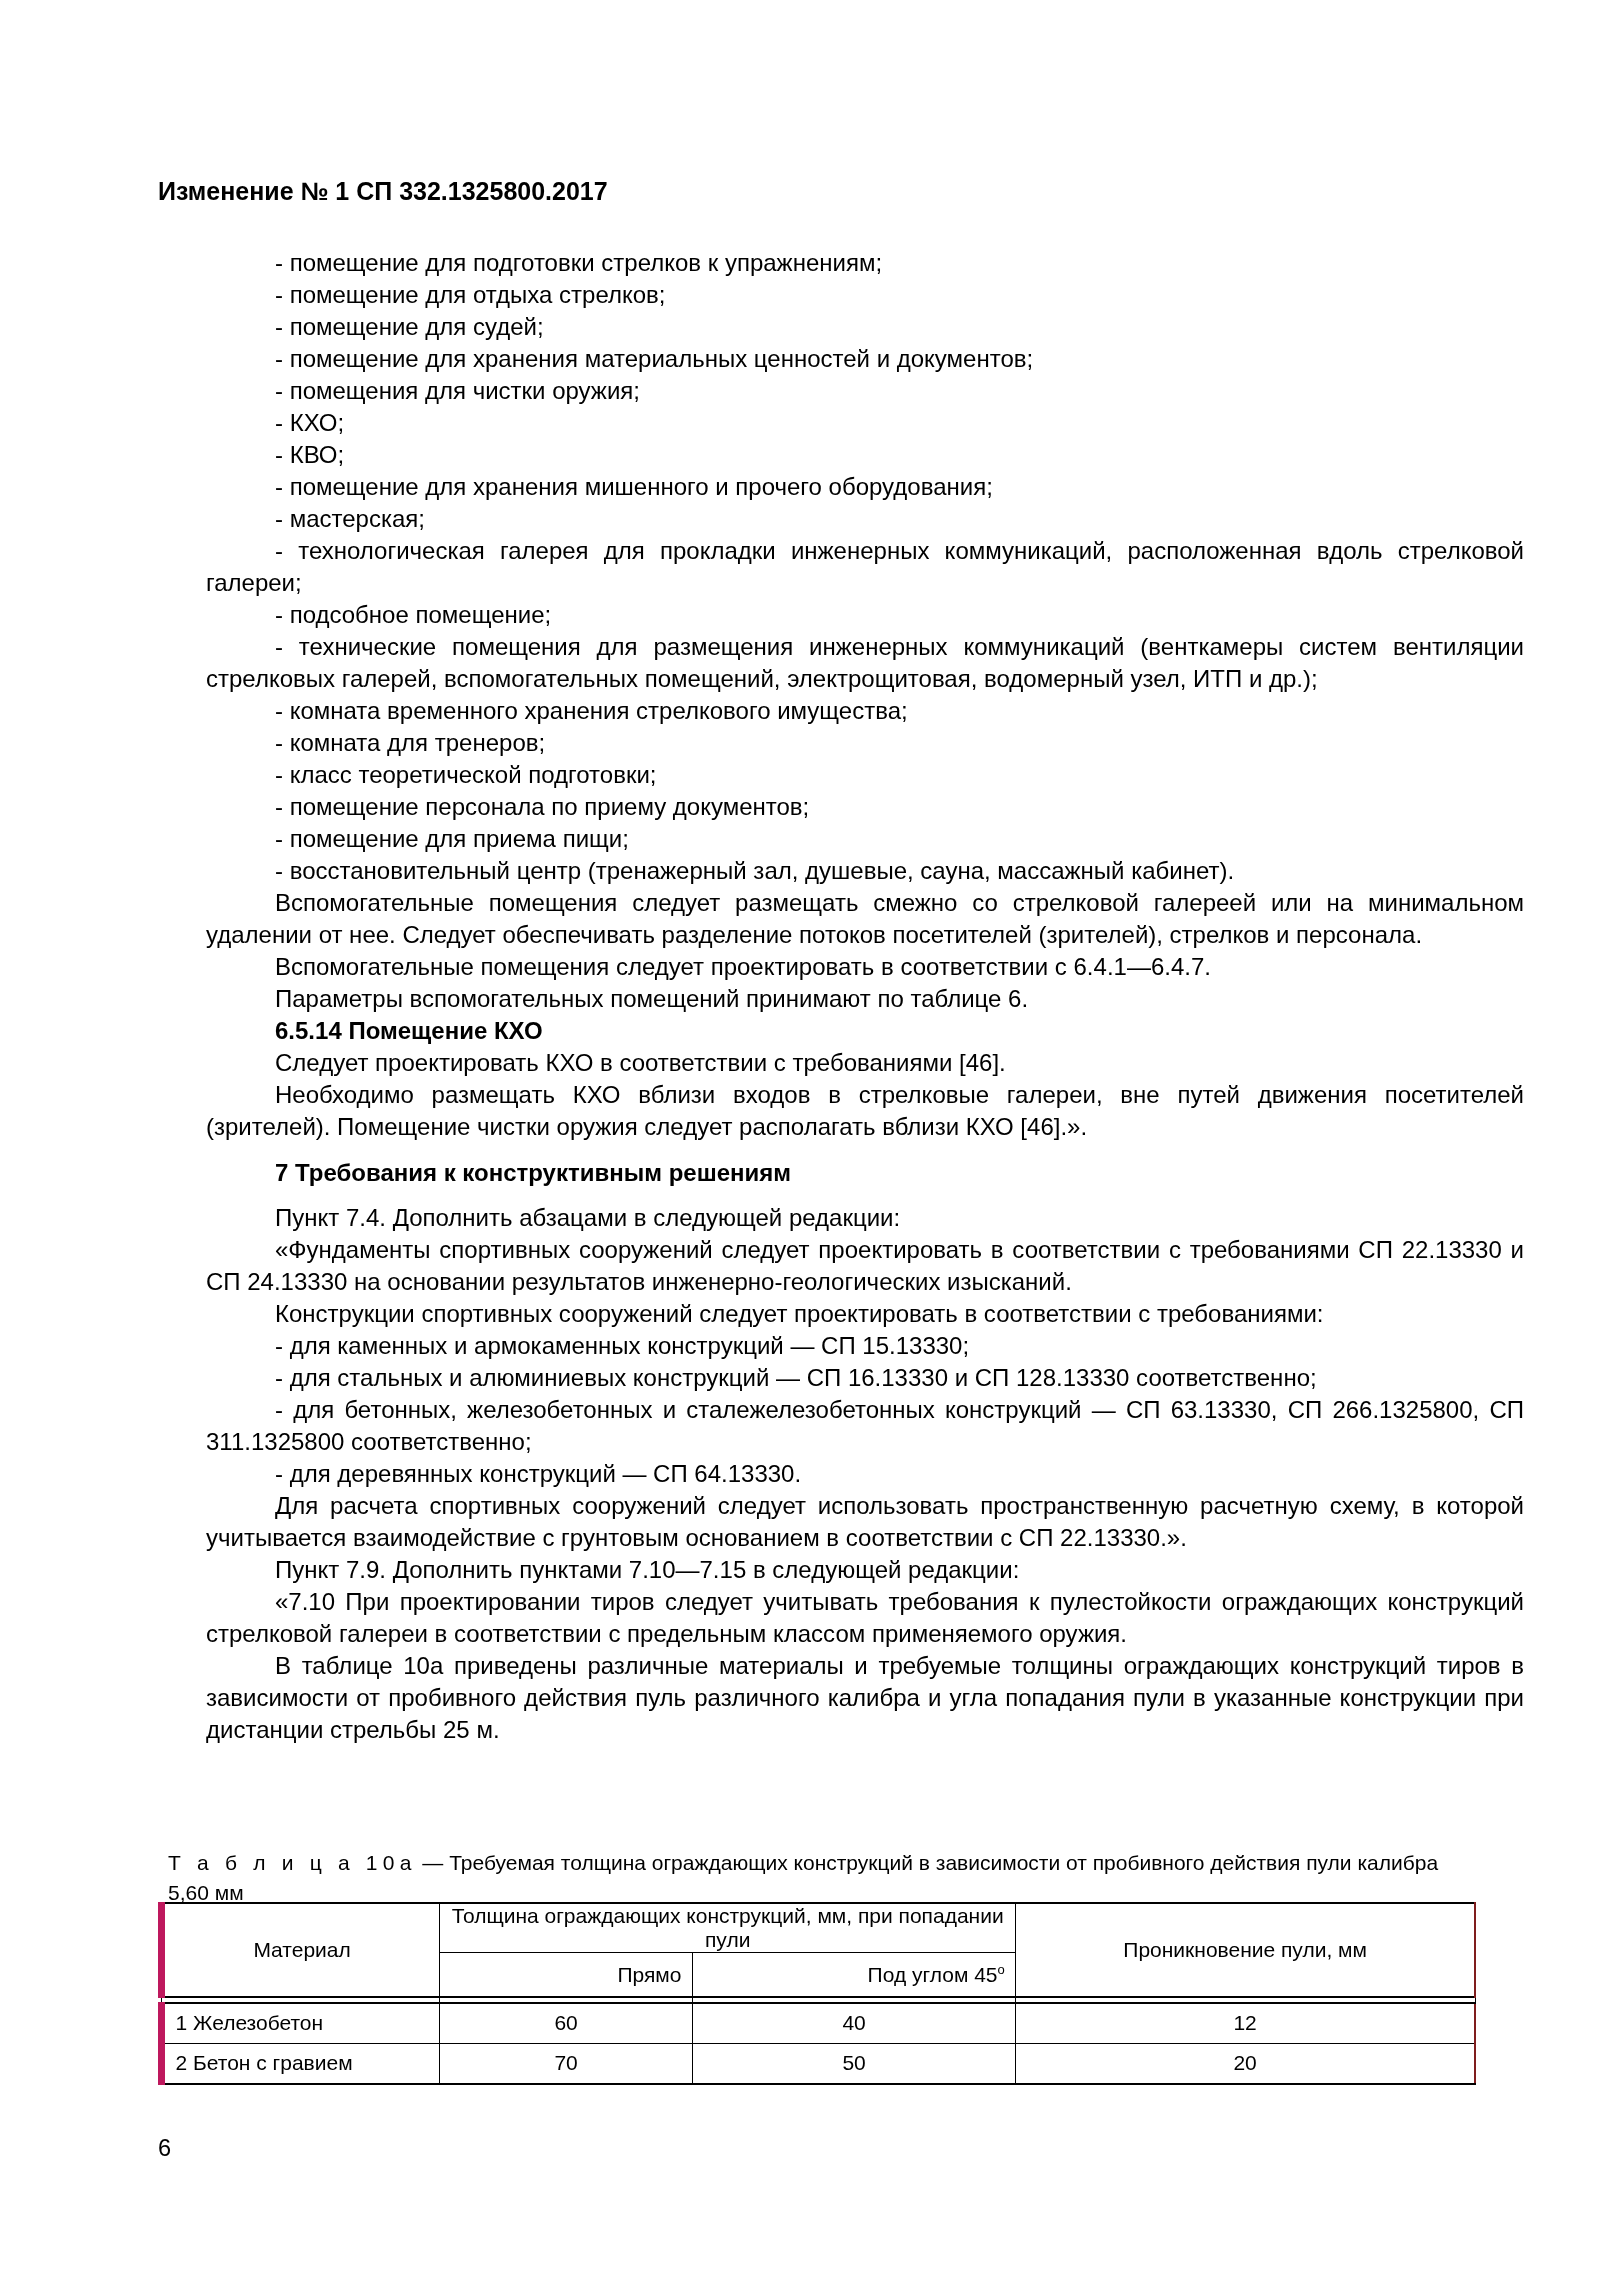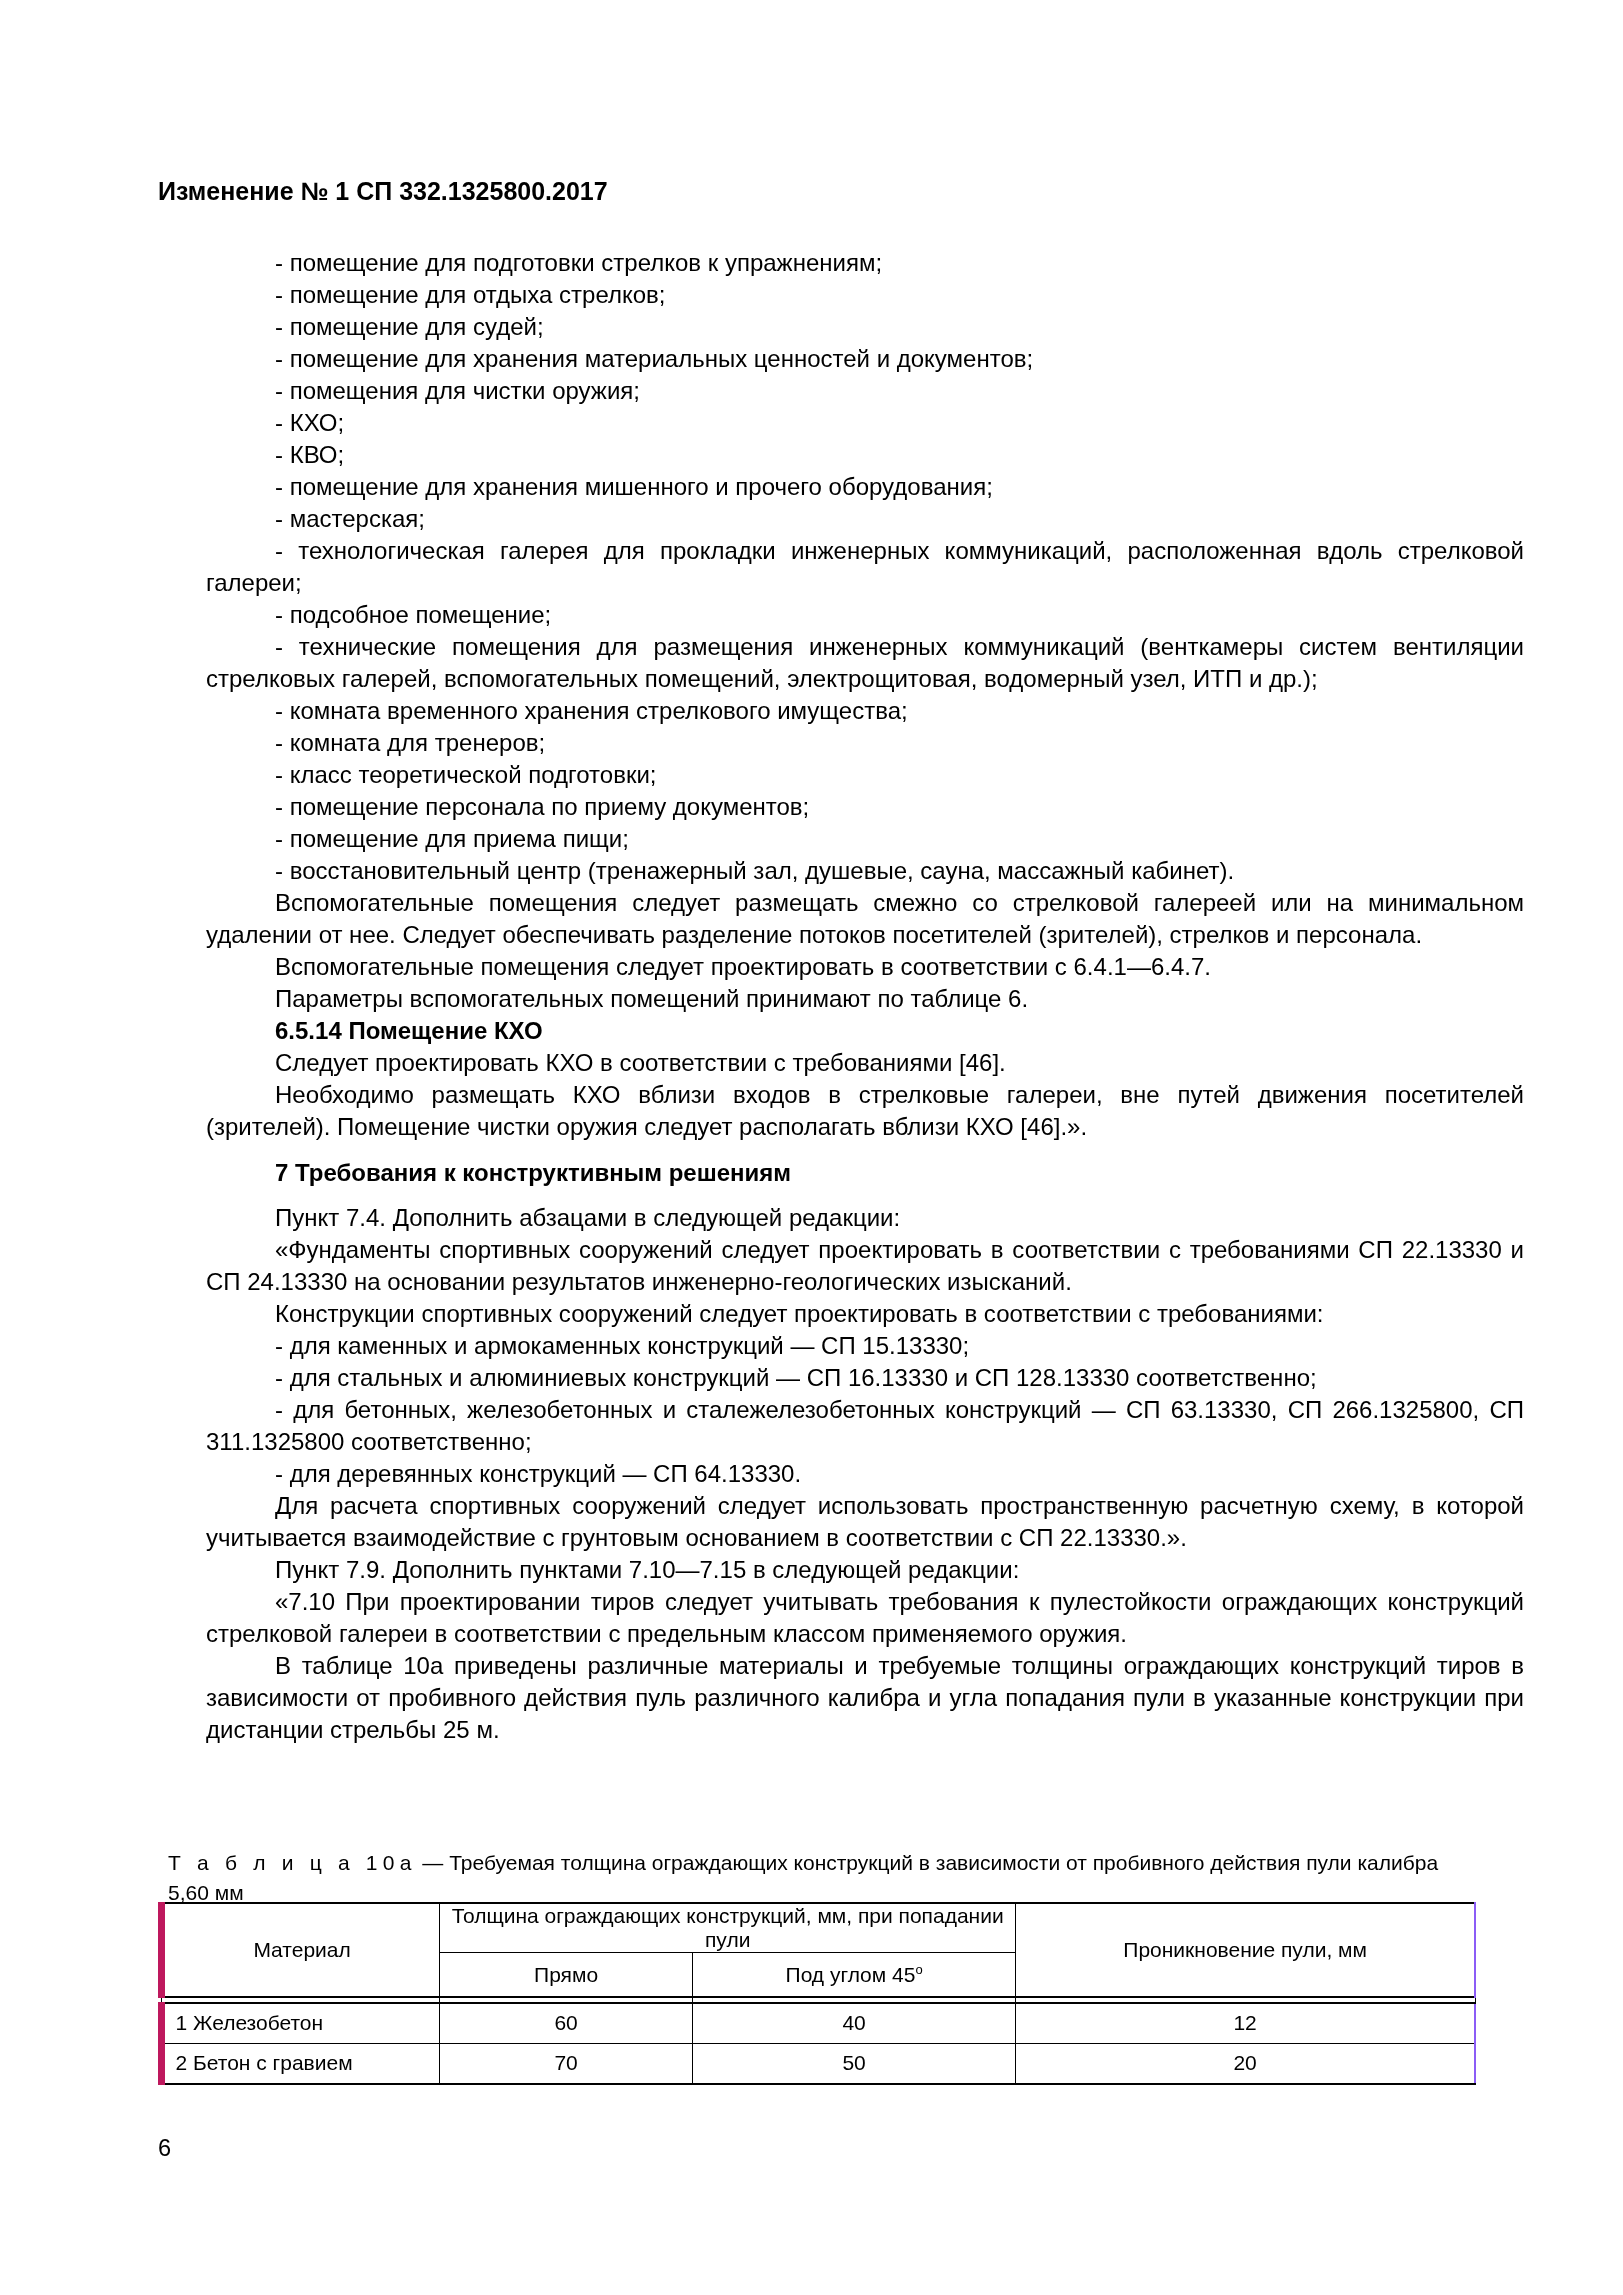--- a/index.html
+++ b/index.html
@@ -12,27 +12,27 @@
   .gap1 { height: 14.4px; }
   .gap2 { height: 13px; }
   .caption { position: absolute; left: 168px; top: 1848px; width: 1309px; font-size: 21px; line-height: 30px; }
   .caption .spaced { letter-spacing: 5.2px; }
   table.t { position: absolute; left: 158px; top: 1902px; width: 1318px; border-collapse: collapse;
             font-size: 21px; }
   table.t td { border: 1.3px solid #000; padding: 0 10.5px; }
   table.t .outer-top td { border-top: 2.6px solid #000; }
   table.t td.c { text-align: center; }
   table.t tr.h1 td { height: 48px; }
-  table.t tr.h2 td { height: 43px; }
+  table.t tr.h2 td { height: 43px; text-align: right; }
   table.t tr.dbl td { height: 3.9px; padding: 0; border-top: 2.6px solid #000; border-bottom: 2.6px solid #000;
                       border-left: 1.3px solid #000; border-right: 1.3px solid #000; }
   table.t tr.r td { height: 39px; }
   table.t tr.rlast td { border-bottom: 2.6px solid #000; }
   table.t td.l { border-left: 7px solid #be185d; }
-  table.t td.rr { border-right: 2px solid #8b5cf6; }
+  table.t td.rr { border-right: 2px solid #7f1d1d; }
   .sup { font-size: 13px; vertical-align: 7.9px; }
   .pagenum { position: absolute; left: 158px; top: 2135px; font-size: 23.6px; }
 </style>
 </head>
 <body>
 
 <div class="hdr">Изменение № 1 СП 332.1325800.2017</div>
 
 <div class="body">
   <p class="p">- помещение для подготовки стрелков к упражнениям;</p>

